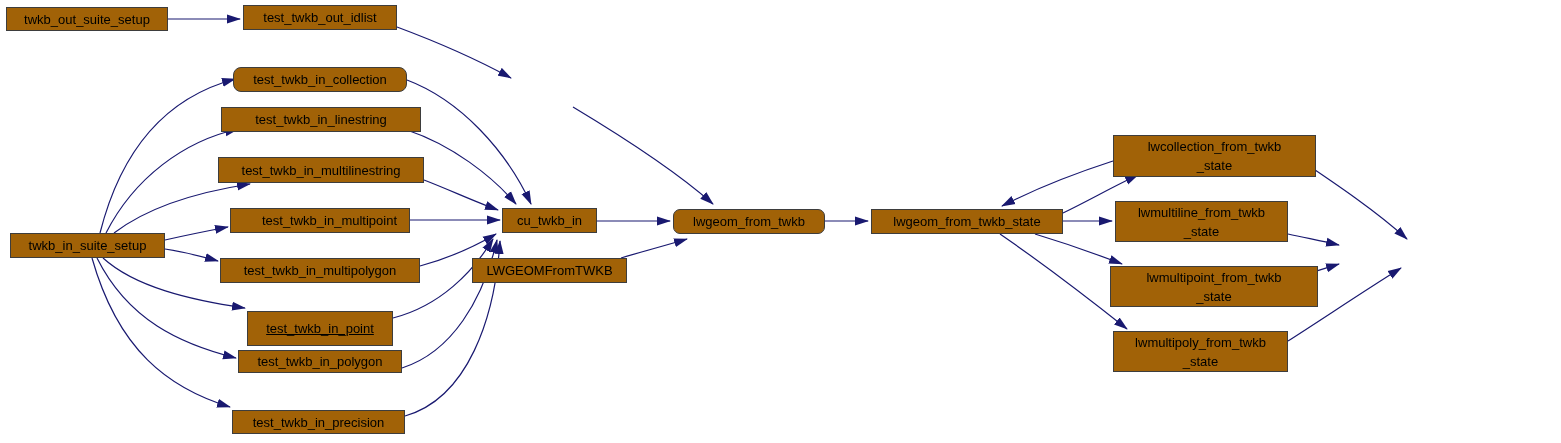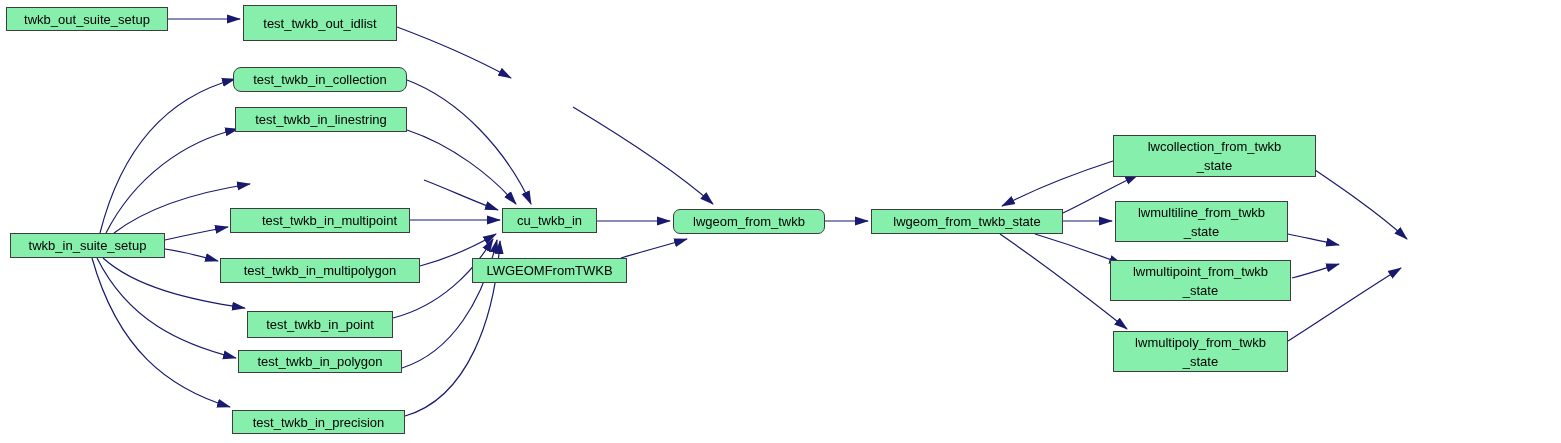--- a/index.html
+++ b/index.html
@@ -21,21 +21,21 @@
     fill: none;
     stroke: var(--edge-color, #191970);
     stroke-width: 1.2px;
   }
   .node {
     position: absolute;
     box-sizing: border-box;
     display: flex;
     align-items: center;
     justify-content: center;
-    background: #86efac;
+    background: #a16207;
     border: 1.5px solid var(--node-border, #3d3d3d);
     color: #000000;
     font-size: 13px;
     line-height: 19px;
     text-align: center;
     white-space: pre-line;
     padding: 0 2px;
     cursor: pointer;
   }
   .node.highlight {
@@ -80,34 +80,35 @@
       <path d="M 1113 161 C 1076 173, 1035 189, 1002 206" class="edge" marker-end="url(#arrow)"></path>
       <path d="M 1063 221 L 1112 221" class="edge" marker-end="url(#arrow)"></path>
       <path d="M 1035 234 C 1068 244, 1096 254, 1122 264" class="edge" marker-end="url(#arrow)"></path>
       <path d="M 1000 234 C 1045 265, 1088 298, 1127 329" class="edge" marker-end="url(#arrow)"></path>
       <path d="M 1290 153 C 1330 180, 1374 209, 1407 239" class="edge" marker-end="url(#arrow)"></path>
       <path d="M 1288 234 C 1306 238, 1322 241, 1339 245" class="edge" marker-end="url(#arrow)"></path>
       <path d="M 1292 278 C 1308 274, 1323 269, 1339 264" class="edge" marker-end="url(#arrow)"></path>
       <path d="M 1288 341 C 1324 318, 1364 291, 1401 268" class="edge" marker-end="url(#arrow)"></path>
     </svg>
 <div class="node" style="left: 6px; top: 7px; width: 162px; height: 24px;">twkb_out_suite_setup</div>
-    <div class="node" style="left: 243px; top: 5px; width: 154px; height: 36px;">test_twkb_out_idlist</div>
+    <div class="node" style="left: 243px; top: 5px; width: 154px; height: 25px;">test_twkb_out_idlist</div>
     <div class="node" style="left: 233px; top: 67px; width: 174px; height: 25px; border-radius: 8px;">test_twkb_in_collection</div>
-    <div class="node" style="left: 235px; top: 107px; width: 172px; height: 25px;">test_twkb_in_linestring</div>
+    <div class="node" style="left: 221px; top: 107px; width: 200px; height: 25px;">test_twkb_in_linestring</div>
+    <div class="node" style="left: 218px; top: 157px; width: 206px; height: 26px;">test_twkb_in_multilinestring</div>
     <div class="node" style="left: 230px; top: 208px; width: 180px; height: 25px; padding-left: 21px;">test_twkb_in_multipoint</div>
     <div class="node" style="left: 220px; top: 258px; width: 200px; height: 25px;">test_twkb_in_multipolygon</div>
-    <div class="node" style="left: 247px; top: 311px; width: 146px; height: 27px;">test_twkb_in_point</div>
+    <div class="node" style="left: 247px; top: 311px; width: 146px; height: 35px; text-decoration: underline;">test_twkb_in_point</div>
     <div class="node" style="left: 238px; top: 350px; width: 164px; height: 23px;">test_twkb_in_polygon</div>
     <div class="node" style="left: 232px; top: 410px; width: 173px; height: 24px;">test_twkb_in_precision</div>
     <div class="node" style="left: 10px; top: 233px; width: 155px; height: 25px;">twkb_in_suite_setup</div>
     <div class="node" style="left: 502px; top: 208px; width: 95px; height: 25px;">cu_twkb_in</div>
     <div class="node" style="left: 472px; top: 258px; width: 155px; height: 25px;">LWGEOMFromTWKB</div>
     <div class="node" style="left: 673px; top: 209px; width: 152px; height: 25px; border-radius: 7px;">lwgeom_from_twkb</div>
     <div class="node" style="left: 871px; top: 209px; width: 192px; height: 25px;">lwgeom_from_twkb_state</div>
     <div class="node" style="left: 1113px; top: 135px; width: 203px; height: 42px;">lwcollection_from_twkb
 _state</div>
     <div class="node" style="left: 1115px; top: 201px; width: 173px; height: 41px;">lwmultiline_from_twkb
 _state</div>
-    <div class="node" style="left: 1110px; top: 260px; width: 181px; height: 41px;">lwmultipoint_from_twkb
+    <div class="node" style="left: 1110px; top: 266px; width: 208px; height: 41px;">lwmultipoint_from_twkb
 _state</div>
     <div class="node" style="left: 1113px; top: 331px; width: 175px; height: 41px;">lwmultipoly_from_twkb
 _state</div>
   </div>
 
 </body></html>

